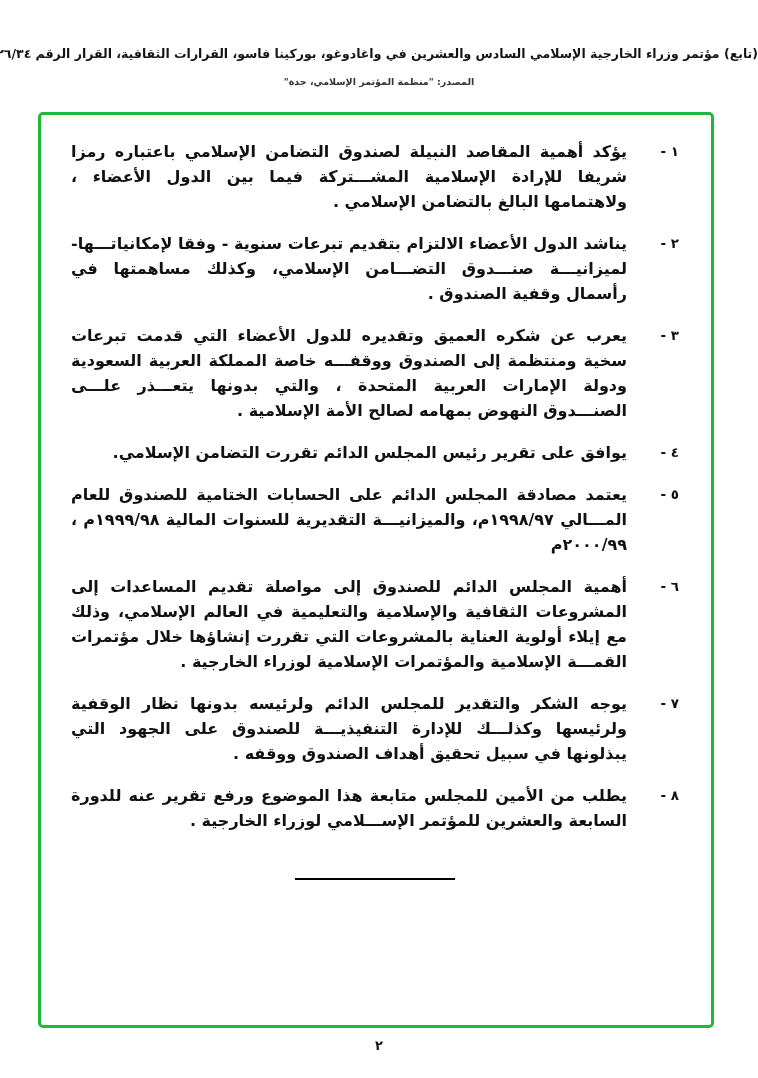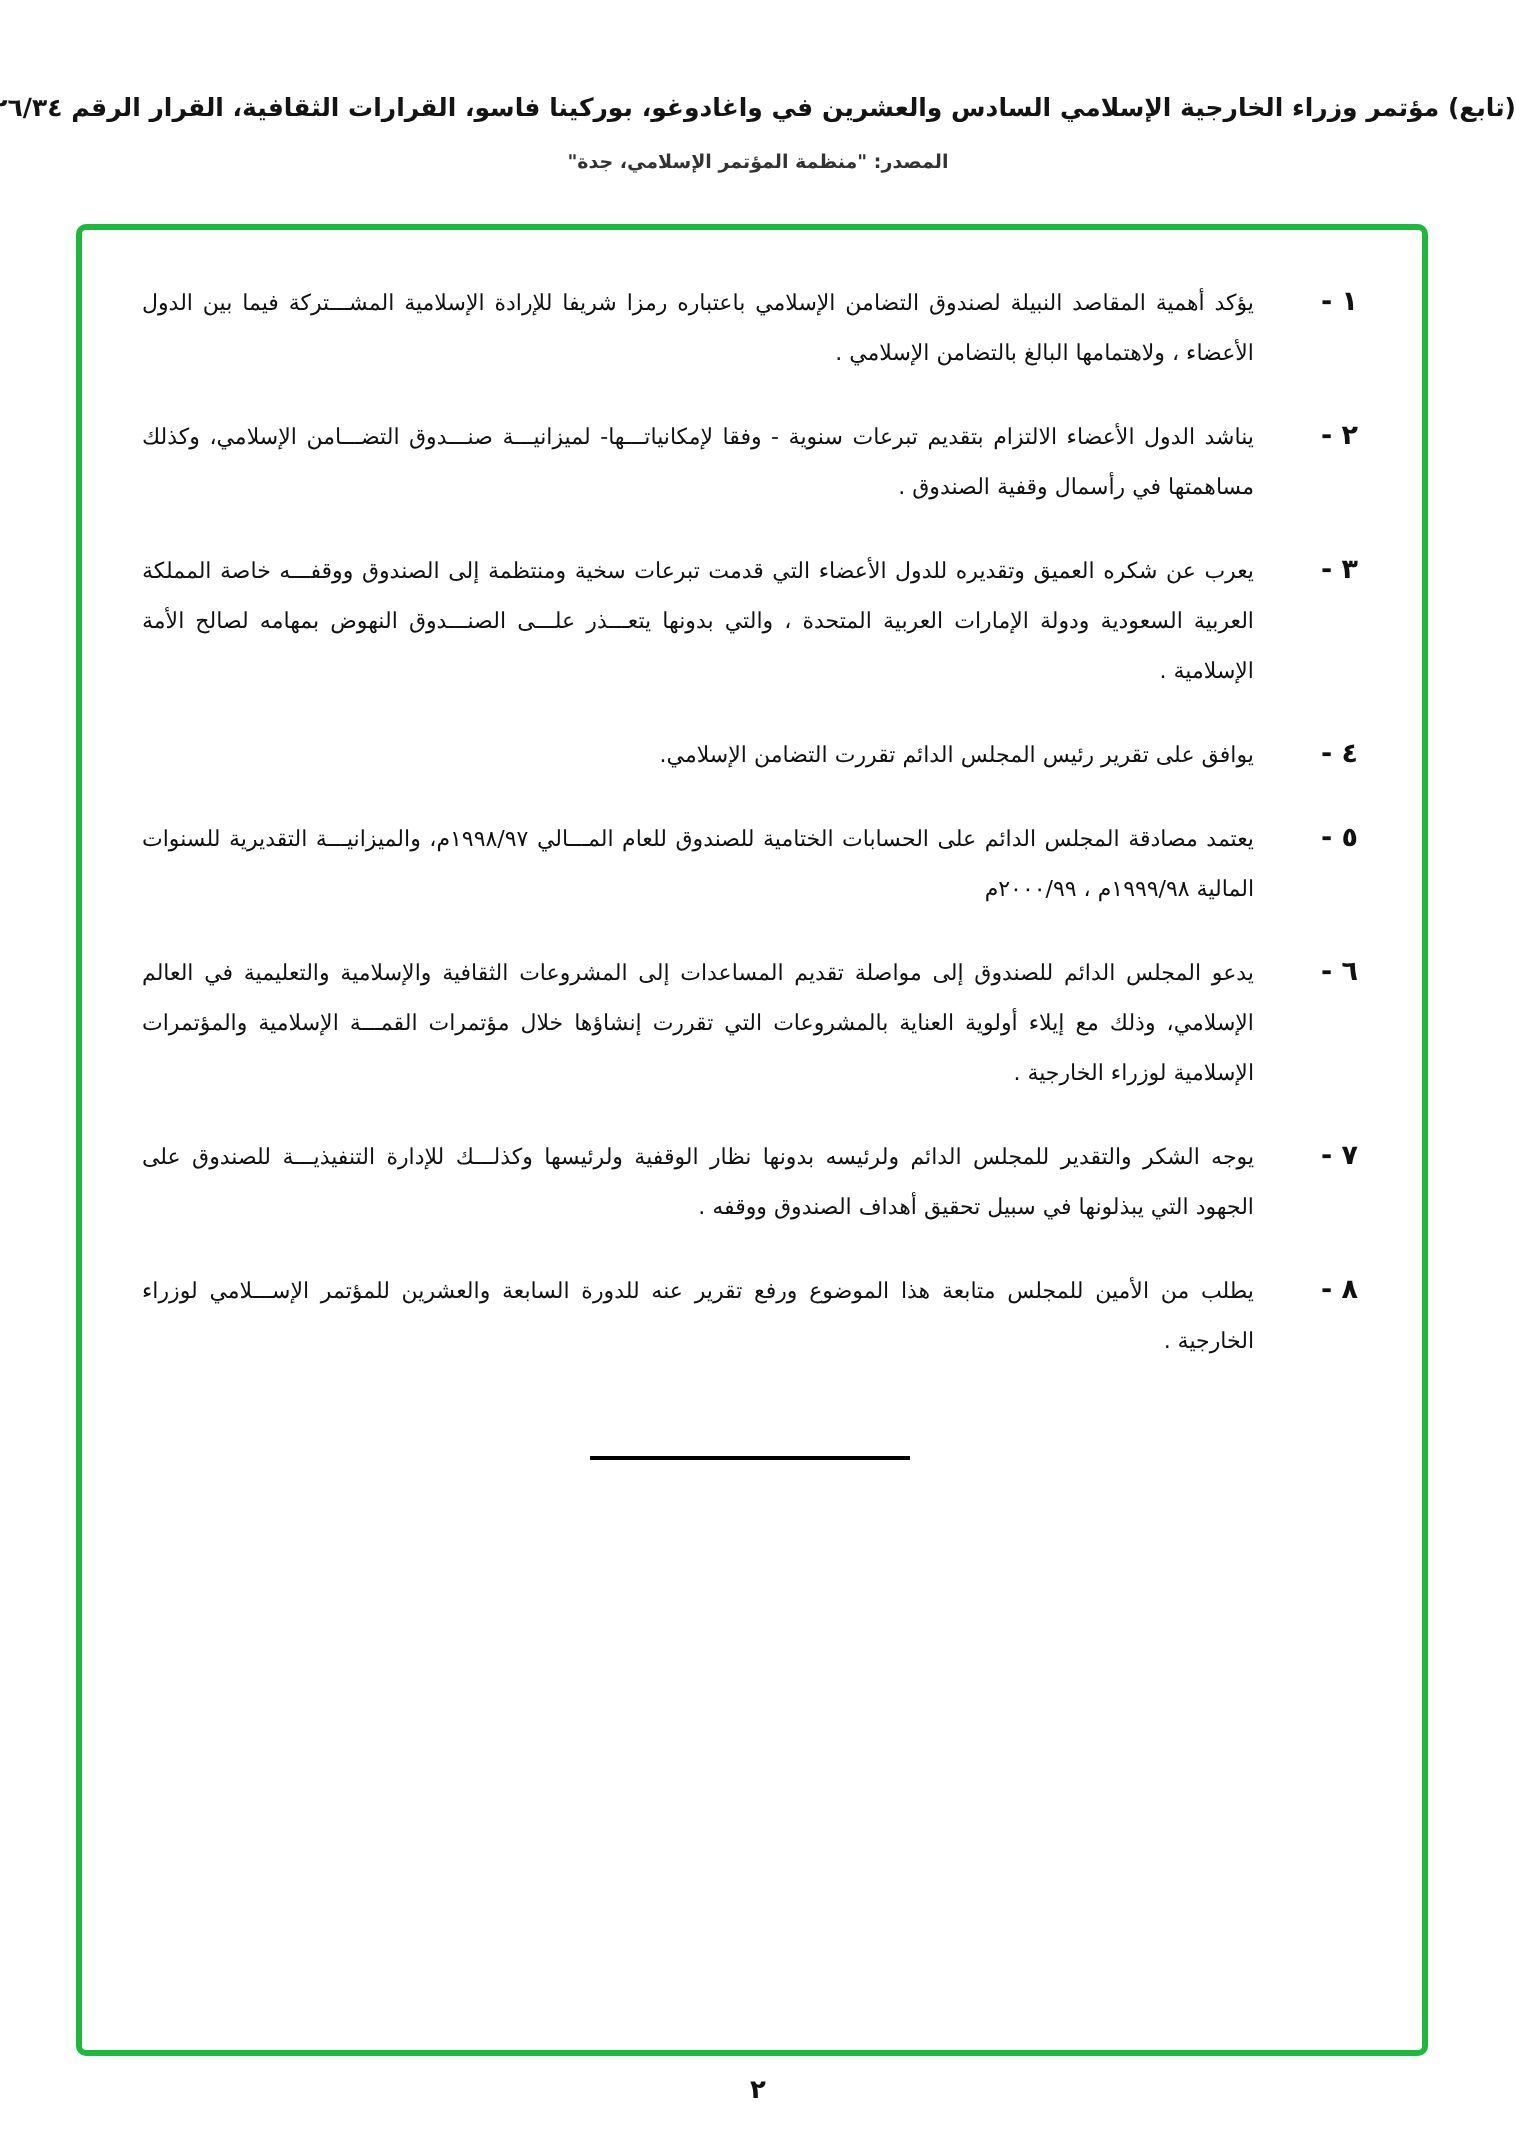--- a/index.html
+++ b/index.html
@@ -63,22 +63,22 @@
   .num {
     flex: 0 0 30px;
     font-size: 13.5px;
     font-weight: bold;
     line-height: 25px;
     text-align: right;
     white-space: nowrap;
   }
   .txt {
     flex: 1;
-    font-size: 11px;
-    font-weight: normal;
+    font-size: 16px;
+    font-weight: bold;
     line-height: 25px;
     text-align: justify;
     text-justify: inter-word;
   }
   .divider {
     width: 160px;
     border: none;
     border-top: 2px solid #000000;
     margin: 28px auto 0;
   }
@@ -123,21 +123,21 @@
         <div class="txt">يوافق على تقرير رئيس المجلس الدائم تقررت التضامن الإسلامي.</div>
       </div>
 
       <div class="item">
         <div class="num">٥ -</div>
         <div class="txt">يعتمد مصادقة المجلس الدائم على الحسابات الختامية للصندوق للعام المـــالي ١٩٩٨/٩٧م، والميزانيـــة التقديرية للسنوات المالية ١٩٩٩/٩٨م ، ٢٠٠٠/٩٩م</div>
       </div>
 
       <div class="item">
         <div class="num">٦ -</div>
-        <div class="txt">يدعو المجلس الدائم للصندوق إلى مواصلة تقديم المساعدات إلى المشروعات الثقافية والإسلامية والتعليمية في العالم الإسلامي، وذلك مع إيلاء أولوية العناية بالمشروعات التي تقررت إنشاؤها خلال مؤتمرات القمـــة الإسلامية والمؤتمرات الإسلامية لوزراء الخارجية .</div>
+        <div class="txt">أهمية المجلس الدائم للصندوق إلى مواصلة تقديم المساعدات إلى المشروعات الثقافية والإسلامية والتعليمية في العالم الإسلامي، وذلك مع إيلاء أولوية العناية بالمشروعات التي تقررت إنشاؤها خلال مؤتمرات القمـــة الإسلامية والمؤتمرات الإسلامية لوزراء الخارجية .</div>
       </div>
 
       <div class="item">
         <div class="num">٧ -</div>
         <div class="txt">يوجه الشكر والتقدير للمجلس الدائم ولرئيسه بدونها نظار الوقفية ولرئيسها وكذلـــك للإدارة التنفيذيـــة للصندوق على الجهود التي يبذلونها في سبيل تحقيق أهداف الصندوق ووقفه .</div>
       </div>
 
       <div class="item">
         <div class="num">٨ -</div>
         <div class="txt">يطلب من الأمين للمجلس متابعة هذا الموضوع ورفع تقرير عنه للدورة السابعة والعشرين للمؤتمر الإســـلامي لوزراء الخارجية .</div>

